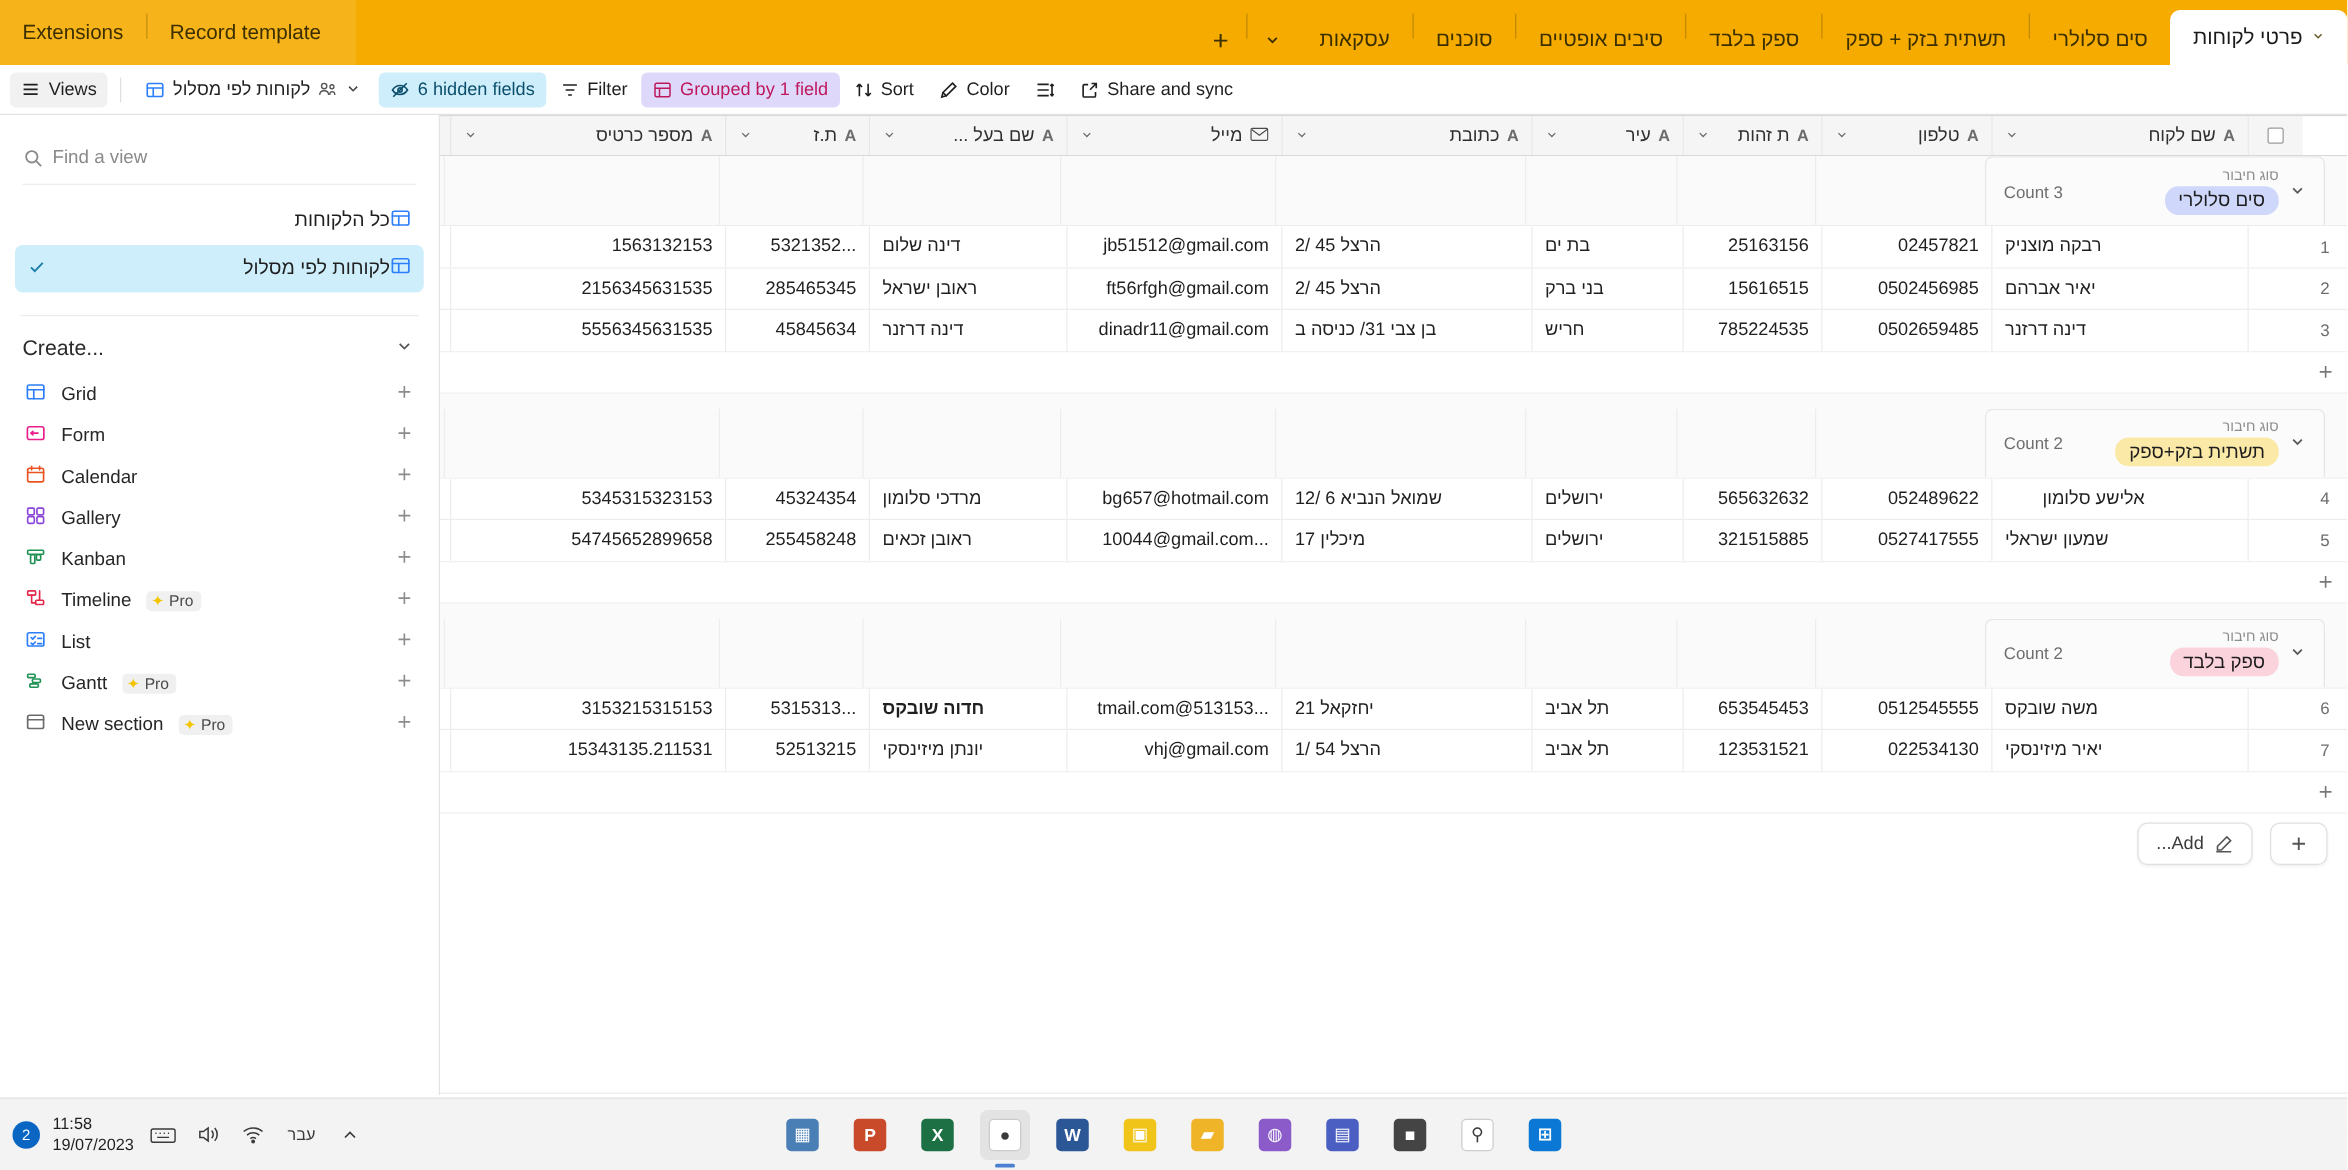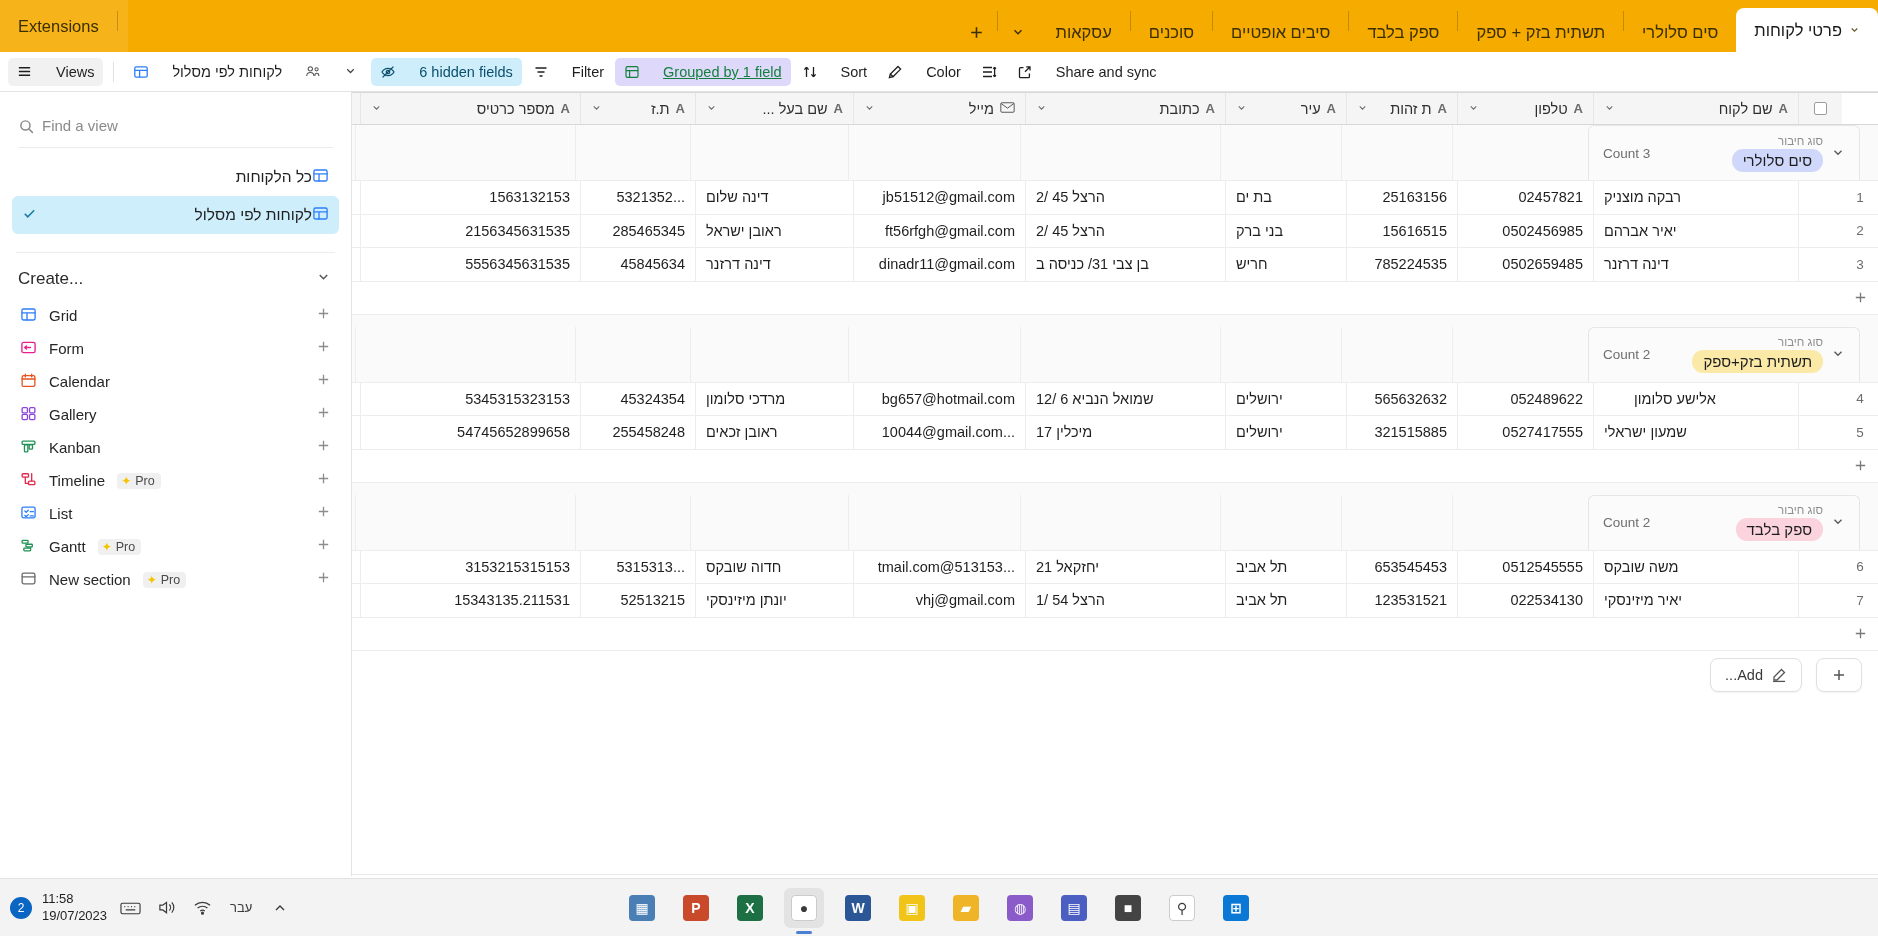--- a/index.html
+++ b/index.html
@@ -50,27 +50,27 @@
   }
   .tabbar-right .tab { height: 52px; }
 
   
   .toolbar {
     position: absolute; top: 52px; left: 0; width: 1878px; height: 40px;
     background: #ffffff; border-bottom: 1px solid #e3e3e3;
     display: flex; align-items: center; padding: 0 8px; gap: 2px;
   }
   .tb-btn {
-    display: flex; align-items: center; gap: 23px;
+    display: flex; align-items: center; gap: 6px;
     height: 28px; padding: 0 9px; border-radius: 5px;
     font-size: 14.5px; color: #1f1f1f; cursor: pointer; white-space: nowrap;
   }
   .tb-btn.views { background: #f1f1f1; font-weight: 500; }
   .tb-btn.hidden-fields { background: #cfeefc; color: #0b4f6c; }
-  .tb-btn.grouped { background: #ded9fb; color: #15803d; text-decoration: underline; }
+  .tb-btn.grouped { background: #ded9fb; color: #be185d; }
   .tb-sep { width: 1px; height: 20px; background: #e0e0e0; margin: 0 8px; }
   .tb-icon { width: 16px; height: 16px; display: inline-block; flex: 0 0 auto; }
 
   
   .sidebar {
     position: absolute; top: 92px; left: 0; width: 352px; height: 784px;
     background: #ffffff; border-right: 1px solid #e3e3e3;
   }
   .find-view {
     display: flex; align-items: center; gap: 8px;
@@ -280,20 +280,23 @@
         </svg>
     </div>
     <div class="tab-sep"></div>
     <div class="tab-icon-btn">
       <svg width="17" height="17" viewBox="0 0 16 16" fill="none" stroke="currentColor" stroke-width="1.5">
           <path d="M8 3v10M3 8h10"></path>
         </svg>
     </div>
     <div class="tabbar-spacer"></div>
     <div class="tabbar-right">
+      <div class="tab">
+        <span>Record template</span>
+      </div>
       <div class="tab-sep"></div>
       <div class="tab">
         <span>Extensions</span>
       </div>
     </div>
   </div>
 
   <div class="toolbar">
     <div class="tb-btn views">
       <span class="tb-icon">
@@ -776,21 +779,21 @@
           <div class="cell num">6</div>
           <div class="cell" style="width: 44px; flex: 0 0 44px;"></div>
           <div class="cell" style="width: 205px; flex: 0 0 205px;">משה שובקס</div>
           <div class="cell ltr" style="width: 136px; flex: 0 0 136px;">0512545555</div>
           <div class="cell ltr" style="width: 111px; flex: 0 0 111px;">653545453</div>
           <div class="cell" style="width: 121px; flex: 0 0 121px;">תל אביב</div>
           <div class="cell" style="width: 200px; flex: 0 0 200px;">יחזקאל 21</div>
           <div class="cell ltr" style="width: 172px; flex: 0 0 172px; padding-left: 32px;">
             <span class="mail">tmail.com@513153...</span>
           </div>
-          <div class="cell" style="width: 158px; flex: 0 0 158px;">חדוה שובקס</div>
+          <div class="cell" style="width: 158px; flex: 0 0 158px; font-weight: bold;">חדוה שובקס</div>
           <div class="cell ltr" style="width: 115px; flex: 0 0 115px;">5315313...</div>
           <div class="cell ltr" style="width: 220px; flex: 0 0 220px;">3153215315153</div>
         </div>
         <div class="row">
           <div class="cell num">7</div>
           <div class="cell" style="width: 44px; flex: 0 0 44px;"></div>
           <div class="cell" style="width: 205px; flex: 0 0 205px;">יאיר מיזינסקי</div>
           <div class="cell ltr" style="width: 136px; flex: 0 0 136px;">022534130</div>
           <div class="cell ltr" style="width: 111px; flex: 0 0 111px;">123531521</div>
           <div class="cell" style="width: 121px; flex: 0 0 121px;">תל אביב</div>

